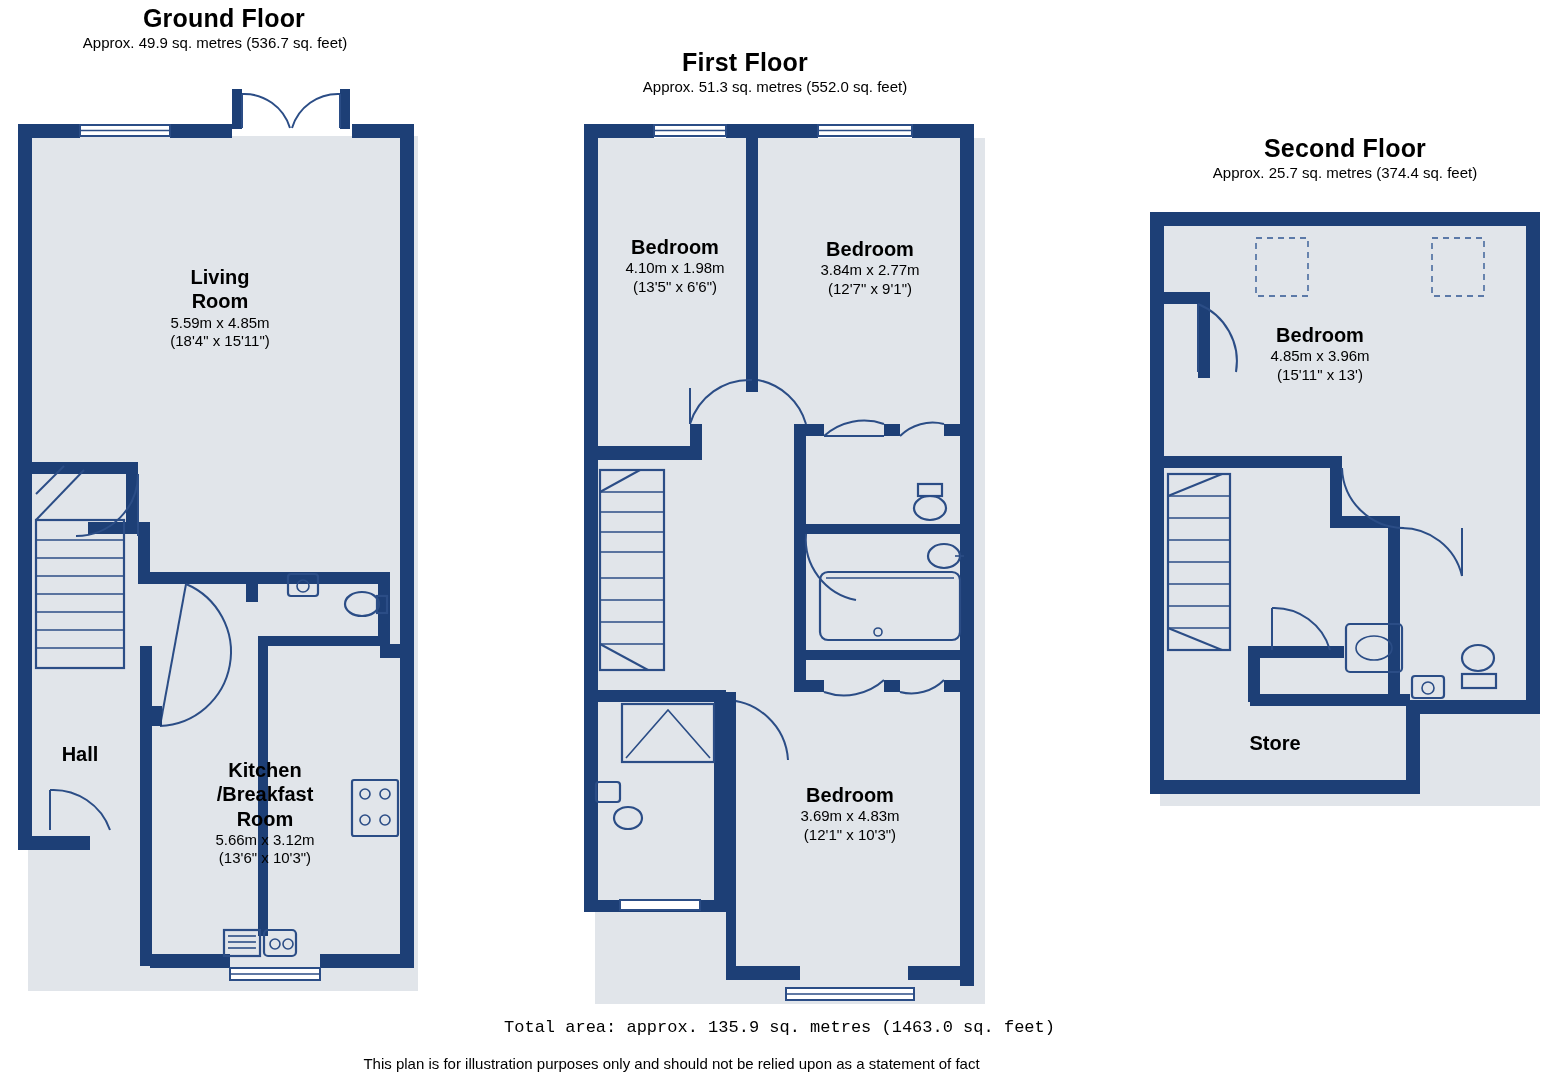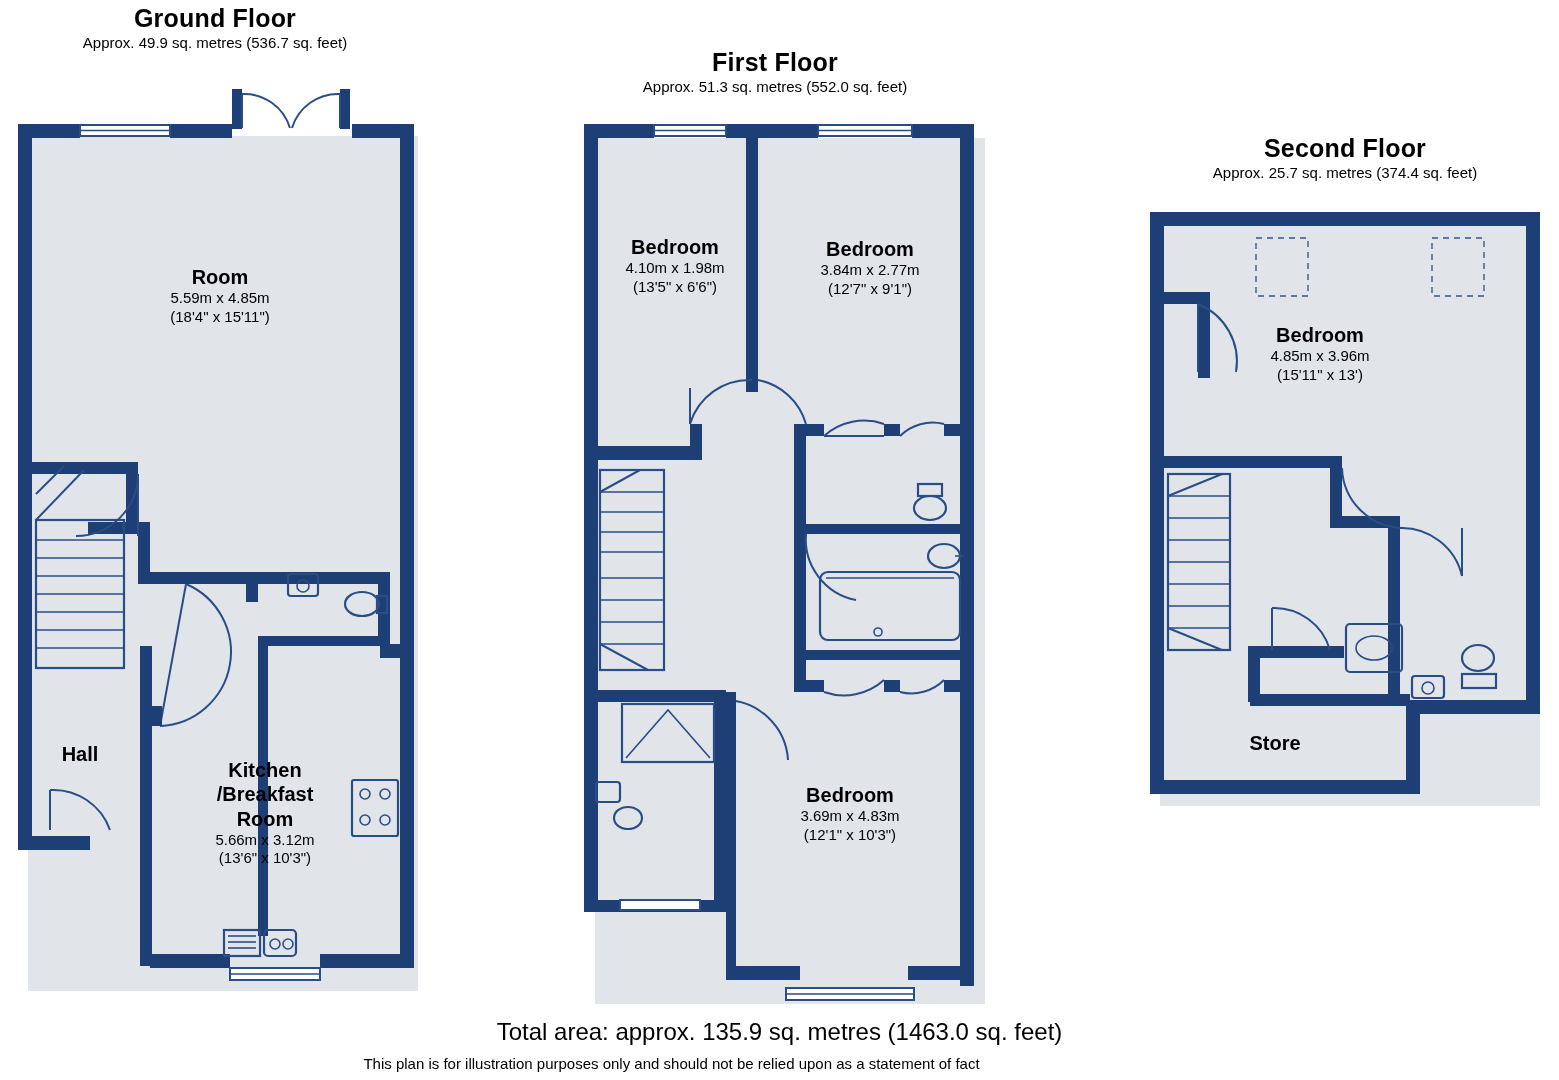--- a/index.html
+++ b/index.html
@@ -45,34 +45,35 @@
     font-weight: bold;
     font-size: 20px;
   }
   .room-dims {
     font-size: 15px;
   }
   .footer-total {
     position: absolute;
     width: 1559px;
     text-align: center;
-    font-size: 24px;
+    font-size: 17px;
     left: 0;
+    font-family: Liberation Mono, monospace;
   }
   .footer-note {
     position: absolute;
     width: 1343px;
     text-align: center;
     font-size: 15px;
     left: 0;
   }
   
-  #t-ground { left: 0px;   top: 4px;  width: 430px; }
+  #t-ground { left: 0px;   top: 4px;  width: 430px; padding-left: 9px; }
   #s-ground { left: 0px;   top: 34px; width: 430px; }
-  #t-first  { left: 560px; top: 48px; width: 430px; }
+  #t-first  { left: 530px; top: 48px; width: 430px; }
   #s-first  { left: 560px; top: 78px; width: 430px; }
   #t-second { left: 1130px;top: 134px;width: 430px; }
   #s-second { left: 1130px;top: 164px;width: 430px; }
 
   #lbl-living   { left: 75px;  top: 265px; width: 290px; }
   #lbl-hall     { left: 10px;  top: 742px; width: 140px; }
   #lbl-kitchen  { left: 140px; top: 758px; width: 250px; }
 
   #lbl-bed1     { left: 560px; top: 235px; width: 230px; }
   #lbl-bed2     { left: 750px; top: 237px; width: 240px; }
@@ -329,20 +330,21 @@
 <div class="floor-title" id="t-ground">Ground Floor</div>
 <div class="floor-sub" id="s-ground">Approx. 49.9 sq. metres (536.7 sq. feet)</div>
 
 <div class="floor-title" id="t-first">First Floor</div>
 <div class="floor-sub" id="s-first">Approx. 51.3 sq. metres (552.0 sq. feet)</div>
 
 <div class="floor-title" id="t-second">Second Floor</div>
 <div class="floor-sub" id="s-second">Approx. 25.7 sq. metres (374.4 sq. feet)</div>
 
 <div class="room-label" id="lbl-living">
+  <div class="room-name">Living</div>
   <div class="room-name">Room</div>
   <div class="room-dims">5.59m x 4.85m</div>
   <div class="room-dims">(18'4" x 15'11")</div>
 </div>
 
 <div class="room-label" id="lbl-hall">
   <div class="room-name">Hall</div>
 </div>
 
 <div class="room-label" id="lbl-kitchen">

